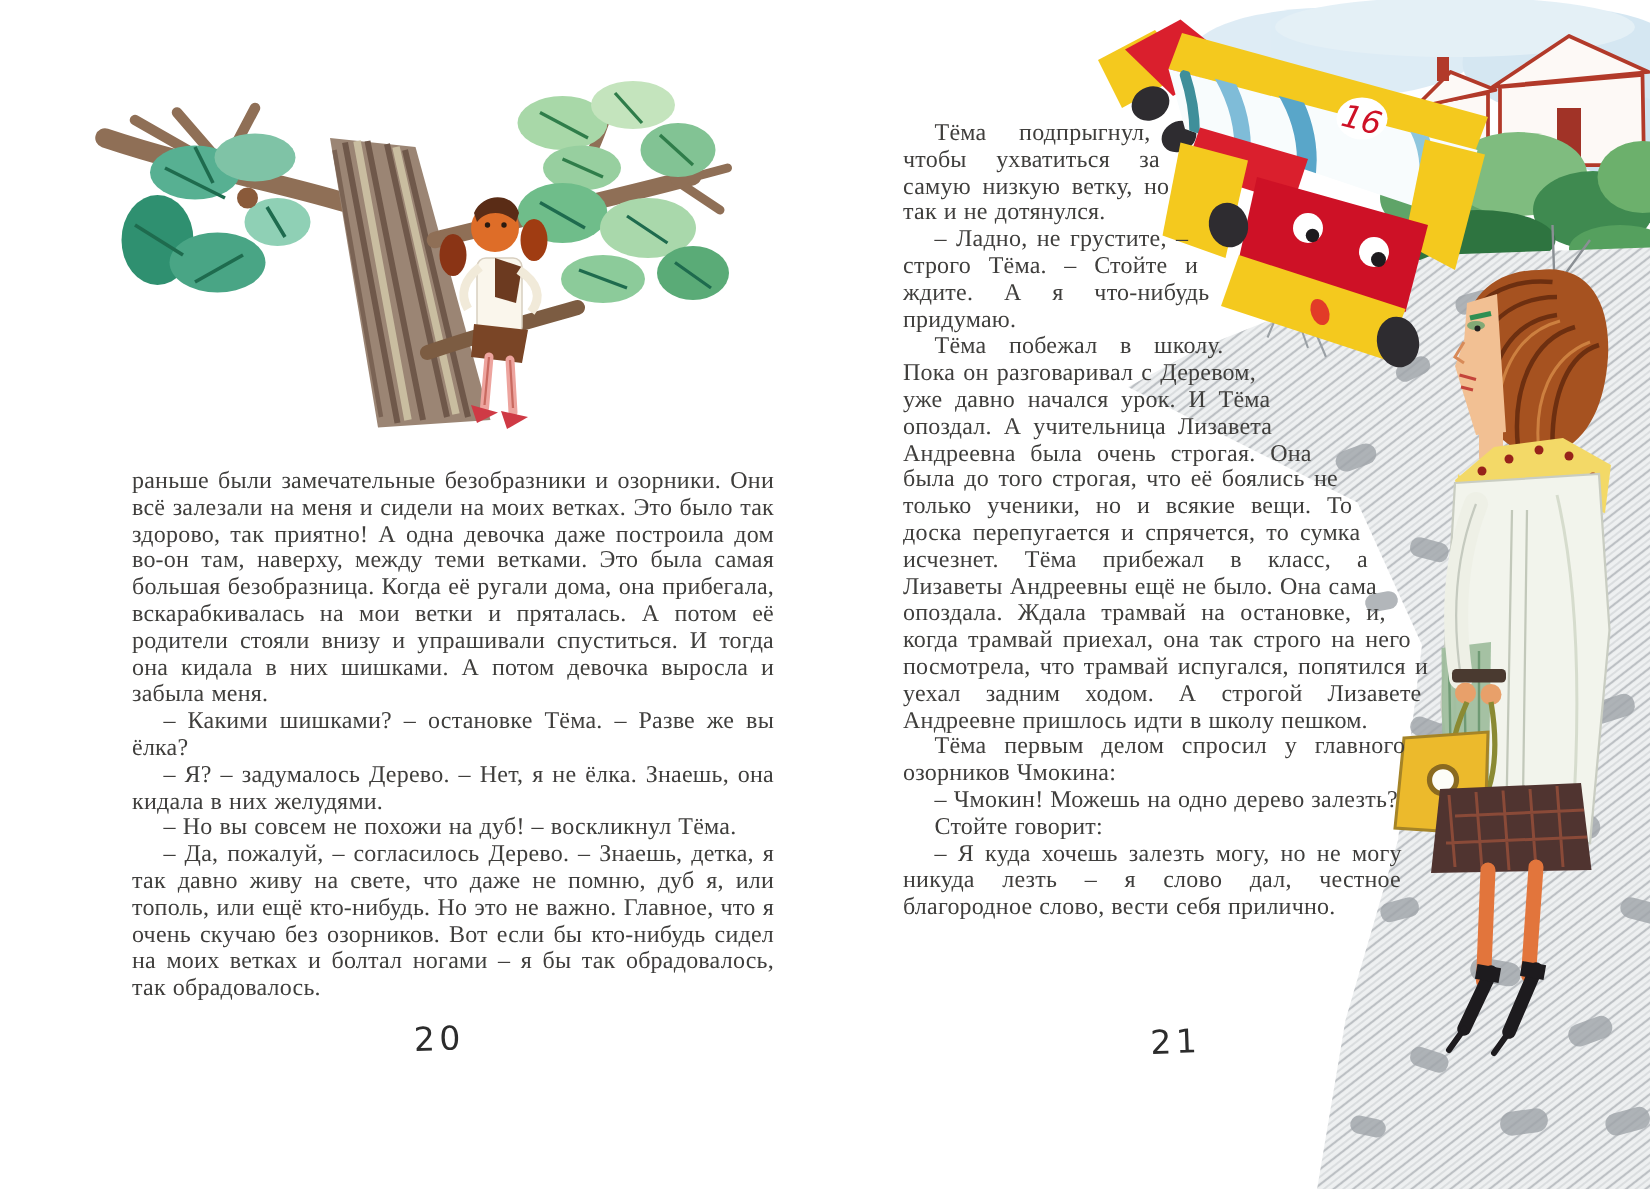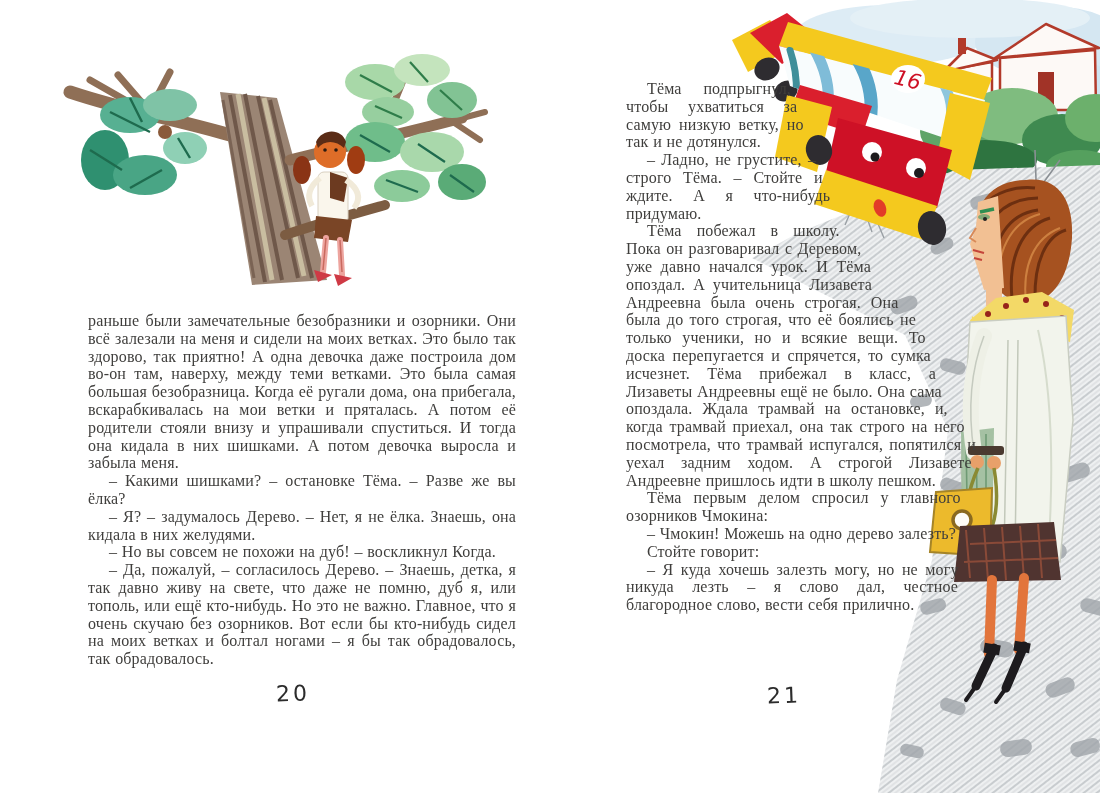--- a/index.html
+++ b/index.html
@@ -4,21 +4,21 @@
 <style>
   html,body{margin:0;padding:0;background:#fff;}
   #spread{position:relative;width:1100px;height:793px;background:#ffffff;overflow:hidden;
           font-family:"Liberation Serif", serif;}
   .illus{position:absolute;}
   .textcol{position:absolute;font-size:16px;line-height:17.8px;color:#3f3e3c;
            letter-spacing:0.15px;word-spacing:0.5px;}
   .para{margin:0;text-align:justify;}
   .para.indent{text-indent:21px;}
   #left-text{left:88px;top:312px;width:428px;}
-  #right-text{left:626px;top:80px;width:361px;}
+  #right-text{left:602px;top:80px;width:361px;}
   #wrap-spacer{float:right;width:361px;height:585px;
     shape-outside:polygon(165px 0px,195px 85px,210px 120px,215px 150px,245px 165px,245px 195px,
       285px 222px,300px 250px,310px 285px,325px 330px,350px 345px,350px 380px,335px 420px,
       330px 580px,361px 580px,361px 0px);}
   .pagenum{position:absolute;font-family:"DejaVu Sans", sans-serif;font-size:22px;color:#2c2c2c;
            letter-spacing:3px;transform:rotate(-2deg);}
   #pagenum-left{left:276px;top:681px;}
   #pagenum-right{left:767px;top:683px;}
 </style>
 </head>
@@ -232,21 +232,21 @@
       <path d="M336,686 L326,700 M366,688 L356,702" stroke="#1d1b1e" stroke-width="4" fill="none" stroke-linecap="round"></path>
       <rect x="344" y="644" width="16" height="10" fill="#1d1b1e" transform="rotate(10 352 649)"></rect>
       <rect x="374" y="642" width="16" height="10" fill="#1d1b1e" transform="rotate(10 382 647)"></rect>
     </g>
   </svg>
 
   <div id="left-text" class="textcol">
       <p class="para">раньше были замечательные безобразники и озорники. Они всё залезали на меня и сидели на моих ветках. Это было так здорово, так приятно! А одна девочка даже построила дом во-он там, наверху, между теми ветками. Это была самая большая безобразница. Когда её ругали дома, она прибегала, вскарабкивалась на мои ветки и пряталась. А потом её родители стояли внизу и упрашивали спуститься. И тогда она кидала в них шишками. А потом девочка выросла и забыла меня.</p>
       <p class="para indent">– Какими шишками? – остановке Тёма. – Разве же вы ёлка?</p>
       <p class="para indent">– Я? – задумалось Дерево. – Нет, я не ёлка. Знаешь, она кидала в них желудями.</p>
-      <p class="para indent">– Но вы совсем не похожи на дуб! – воскликнул Когда.</p>
+      <p class="para indent">– Но вы совсем не похожи на дуб! – воскликнул Тёма.</p>
       <p class="para indent">– Да, пожалуй, – согласилось Дерево. – Знаешь, детка, я так давно живу на свете, что даже не помню, дуб я, или тополь, или ещё кто-нибудь. Но это не важно. Главное, что я очень скучаю без озорников. Вот если бы кто-нибудь сидел на моих ветках и болтал ногами – я бы так обрадовалось, так обрадовалось.</p>
     </div>
 
   <div id="right-text" class="textcol">
     <div id="wrap-spacer"></div>
   <p class="para indent">Тёма подпрыгнул, чтобы ухватиться за самую низкую ветку, но так и не дотянулся.</p>
       <p class="para indent">– Ладно, не грустите, – строго Тёма. – Стойте и ждите. А я что-нибудь придумаю.</p>
       <p class="para indent">Тёма побежал в школу. Пока он разговаривал с Деревом, уже давно начался урок. И Тёма опоздал. А учительница Лизавета Андреевна была очень строгая. Она была до того строгая, что её боялись не только ученики, но и всякие вещи. То доска перепугается и спрячется, то сумка исчезнет. Тёма прибежал в класс, а Лизаветы Андреевны ещё не было. Она сама опоздала. Ждала трамвай на остановке, и, когда трамвай приехал, она так строго на него посмотрела, что трамвай испугался, попятился и уехал задним ходом. А строгой Лизавете Андреевне пришлось идти в школу пешком.</p>
       <p class="para indent">Тёма первым делом спросил у главного озорников Чмокина:</p>
       <p class="para indent">– Чмокин! Можешь на одно дерево залезть?</p>

